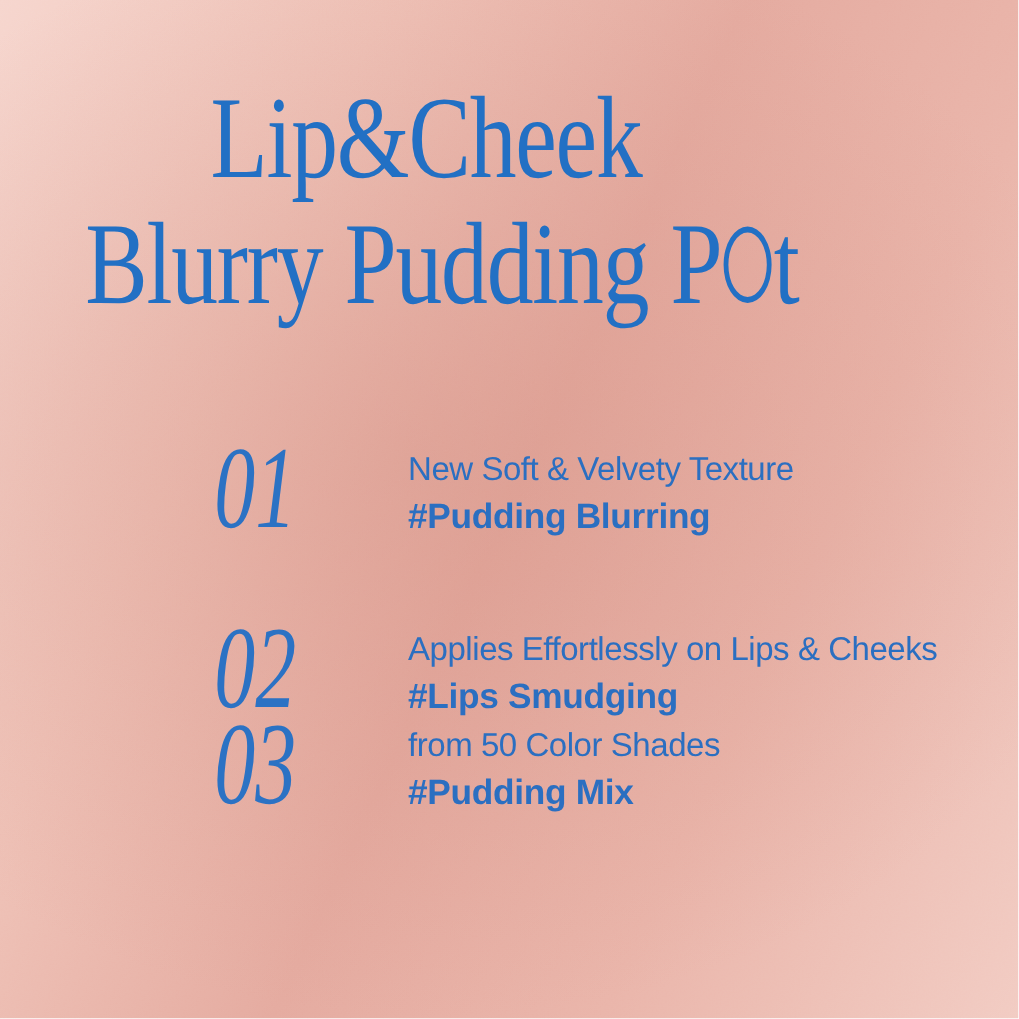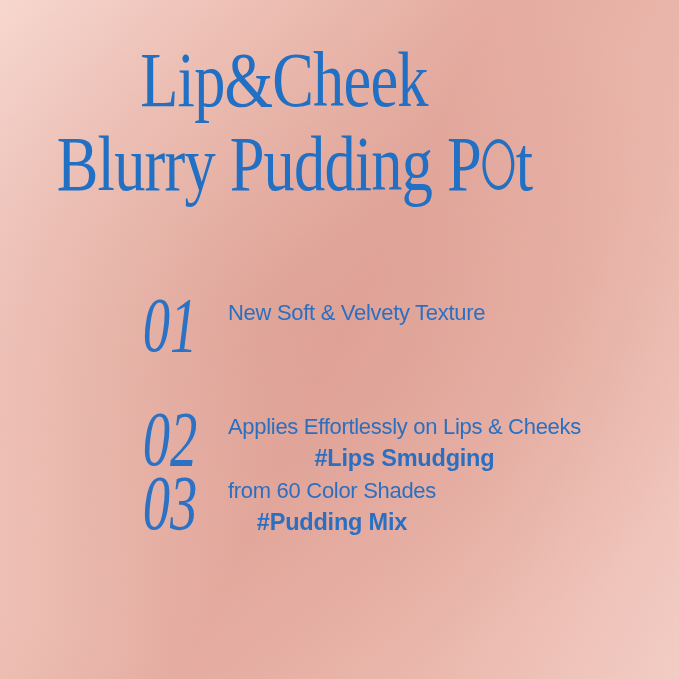--- a/index.html
+++ b/index.html
@@ -21,21 +21,21 @@
     inset: 0;
     width: 679px;
     height: 679px;
     opacity: 0.45;
     mix-blend-mode: soft-light;
     pointer-events: none;
   }
 
   .title {
     position: absolute;
-    top: 38px;
+    top: 50px;
     left: 0;
     width: 568px;
     margin: 0;
     text-align: center;
     font-family: "Liberation Serif", "DejaVu Serif", serif;
     font-weight: 400;
     font-size: 78px;
     line-height: 84px;
     letter-spacing: -1px;
     color: #2270c4;
@@ -64,20 +64,21 @@
     position: absolute;
     top: 296px;
     left: 132px;
     margin: 0;
     padding: 0;
     list-style: none;
   }
   .feature {
     display: flex;
     align-items: flex-start;
+    gap: 44px;
   }
   .feature.f1 { margin-bottom: 56px; }
   .feature.f2 { }
 
   .num {
     flex: 0 0 72px;
     width: 72px;
     text-align: center;
     font-family: "Liberation Serif", "DejaVu Serif", serif;
     font-style: italic;
@@ -91,21 +92,20 @@
   }
 
   .ftext { margin-left: 24px; padding-top: 1px; }
   .ftext p {
     margin: 0;
     font-size: 22px;
     line-height: 31.5px;
     letter-spacing: -0.3px;
     color: #2b6fc1;
     white-space: nowrap;
-    text-align: center;
   }
   .ftext p.tag {
     font-weight: 700;
     font-size: 23.5px;
     letter-spacing: -0.2px;
   }
 </style>
 </head>
 <body>
 
@@ -126,33 +126,34 @@
     <span class="title-line">Lip&amp;Cheek</span>
     <span class="title-line"><span>Blurry Pudding P</span><span class="ring-o"><span class="hidden-glyph">o</span></span><span>t</span></span>
   </h1>
 
   <ol class="features">
 
     <li class="feature f1">
       <span class="num">01</span>
       <div class="ftext">
         <p>New Soft &amp; Velvety Texture</p>
+        <p class="tag">#Pudding Blurring</p>
       </div>
     </li>
 
     <li class="feature f2">
       <span class="num">02</span>
       <div class="ftext">
         <p>Applies Effortlessly on Lips &amp; Cheeks</p>
         <p class="tag">#Lips Smudging</p>
       </div>
     </li>
 
     <li class="feature f3">
       <span class="num">03</span>
       <div class="ftext">
-        <p>from 60 Color Shades</p>
+        <p>from 50 Color Shades</p>
         <p class="tag">#Pudding Mix</p>
       </div>
     </li>
 
   </ol>
 </div>
 
 </body></html>

